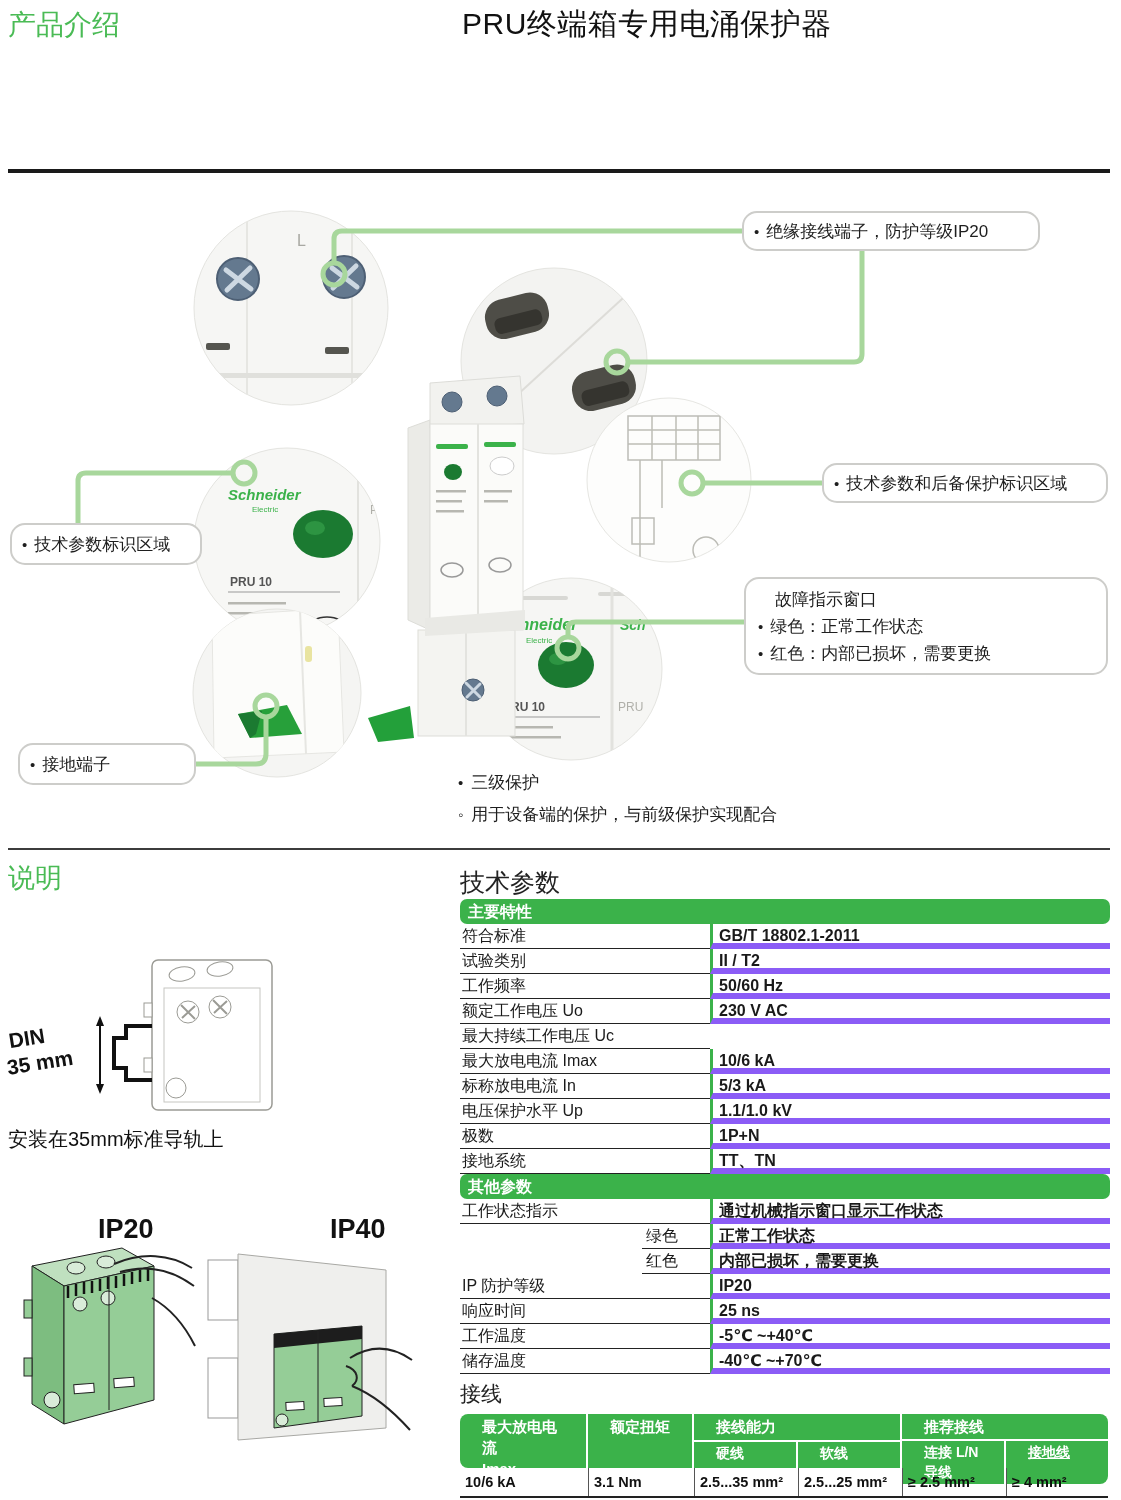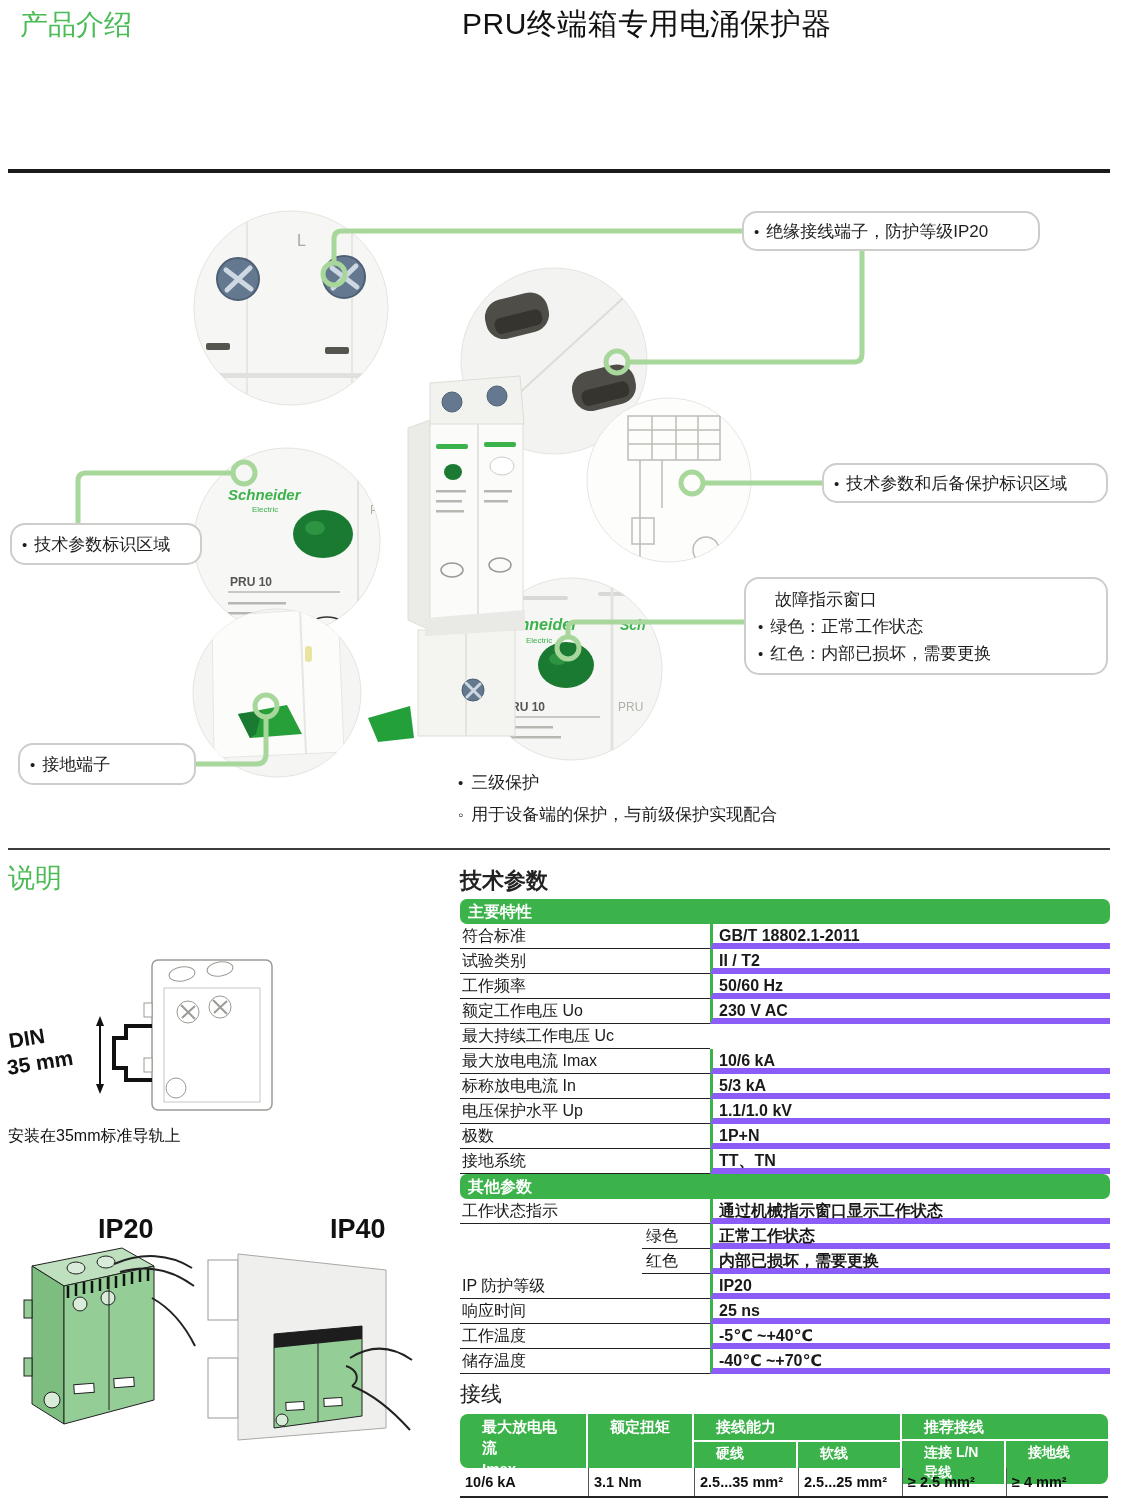--- a/index.html
+++ b/index.html
@@ -2,46 +2,46 @@
 <html><head>
 <meta charset="utf-8">
 <style>
   html,body{margin:0;padding:0;background:#fff;}
   .page{position:relative;width:1121px;height:1500px;background:#fff;overflow:hidden;
         font-family:"Liberation Sans","DejaVu Sans",sans-serif;color:#1a1a1a;}
   .abs{position:absolute;}
 
   
   .h-green{color:#4abb55;font-weight:400;}
-  .intro-label{left:8px;top:6px;font-size:28px;margin-left:12px;}
+  .intro-label{left:8px;top:6px;font-size:28px;}
   .page-title{left:462px;top:4px;font-size:30px;font-weight:500;color:#111;letter-spacing:0.5px;}
   .desc-label{left:8px;top:860px;font-size:27px;}
   .rule-thick{left:8px;top:169px;width:1102px;height:4px;background:#1a1a1a;}
   .rule-thin{left:8px;top:848px;width:1102px;height:2px;background:#3c3c3c;}
 
   
   .callout{position:absolute;background:#fff;border:2px solid #cdcdca;border-radius:15px;
            box-sizing:border-box;display:flex;align-items:center;padding:0 10px;
            font-size:17px;color:#1e1e1e;white-space:nowrap;z-index:5;}
   .callout .mk{margin-right:7px;font-size:15px;}
   .callout-multi{display:block;padding:7px 12px;line-height:1.6;}
   .callout-multi .line{display:flex;align-items:center;}
   .callout-multi .line .mk{margin-right:7px;}
   .callout-multi .tline{padding-left:17px;}
 
   .feature-line{position:absolute;font-size:17px;color:#1e1e1e;display:flex;align-items:center;}
   .feature-line .mk{margin-right:8px;font-size:15px;}
 
   
-  .din-caption{left:8px;top:1126px;font-size:16px;color:#111;}
+  .din-caption{left:8px;top:1126px;font-size:20px;color:#111;}
   .ip-label{font-size:27px;font-weight:bold;color:#111;}
 
   
   .ttable{position:absolute;left:460px;top:899px;width:650px;}
-  .t-title{position:absolute;left:460px;top:866px;font-size:22px;font-weight:700;color:#222;}
+  .t-title{position:absolute;left:460px;top:866px;font-size:25px;font-weight:400;color:#222;}
   .t-bar{height:25px;background:#3bb24a;border-radius:7px;color:#fff;font-weight:bold;
          font-size:16px;line-height:25px;padding-left:8px;box-sizing:border-box;}
   .t-row{display:flex;height:25px;font-size:16px;line-height:24px;}
   .t-label{width:250px;border-bottom:1px solid #222;box-sizing:border-box;padding-left:2px;}
   .t-label-s{width:182px;border-bottom:1px solid #222;box-sizing:border-box;padding-left:2px;}
   .t-sub{width:68px;border-bottom:1px solid #222;box-sizing:border-box;padding-left:4px;}
   .nb{border-bottom:none;}
   .t-val{flex:1;border-bottom:6px solid #8b5cf6;border-left:3px solid #3bb24a;
          padding-left:6px;font-weight:bold;box-sizing:border-box;}
 
@@ -51,21 +51,21 @@
   .w-head{display:flex;gap:2px;height:54px;}
   .gcell{background:#3bb24a;color:#fff;font-weight:bold;font-size:15px;line-height:1.4;
          padding:2px 22px;box-sizing:border-box;}
   .w-col1{width:126px;border-radius:8px 0 0 8px;}
   .w-col2{width:104px;}
   .w-group{width:206px;display:flex;flex-direction:column;gap:2px;}
   .w-group .top{height:26px;}
   .w-group .subrow{display:flex;gap:2px;flex:1;}
   .w-group .subrow .gcell{width:102px;font-size:14px;}
   .tr8{border-radius:0 8px 0 0;}
-  .br8{border-radius:0 0 8px 0;}
+  .br8{border-radius:0 0 8px 0;text-decoration:underline;}
   .w-data{display:flex;height:28px;line-height:28px;font-weight:bold;font-size:14.5px;
           border-bottom:2px solid #222;color:#111;}
   .w-data .dcell{box-sizing:border-box;padding-left:5px;border-left:1px solid #555;}
   .w-data .dcell:first-child{border-left:none;}
   .dc1{width:128px;}.dc2{width:106px;}.dc3{width:104px;}.dc4{width:104px;}.dc5{width:104px;}.dc6{width:102px;}
 </style>
 </head>
 <body>
 
 <div class="page">

